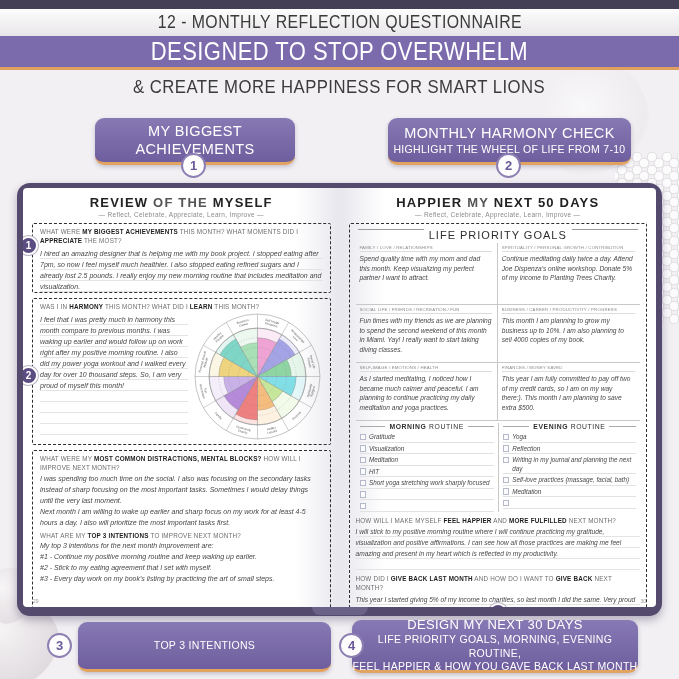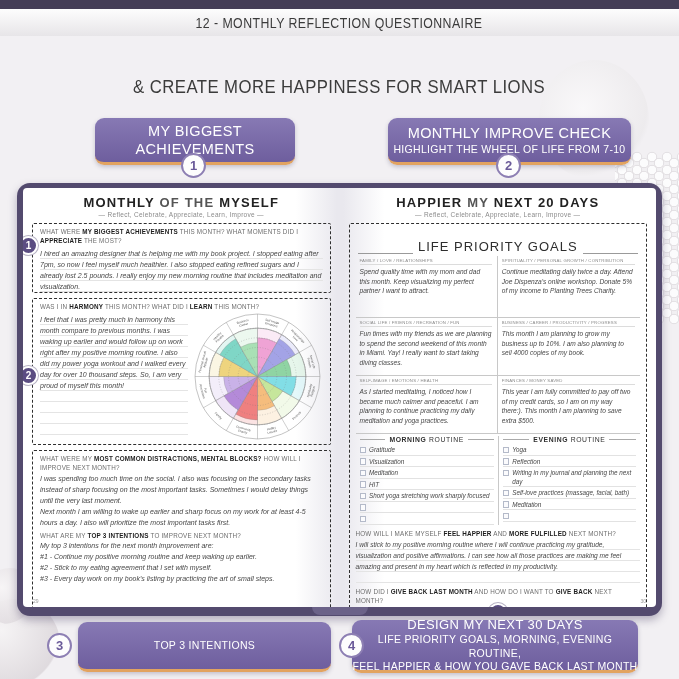--- a/index.html
+++ b/index.html
@@ -4,21 +4,21 @@
 <style>
   html,body{margin:0;padding:0;background:#e9e7ea;}
   *{box-sizing:border-box;}
   #stage{position:relative;width:679px;height:679px;background:#f2f0f3;overflow:hidden;
          font-family:"Liberation Sans",sans-serif;}
   .cx{display:inline-block;transform:scaleX(.88);transform-origin:center;white-space:nowrap;}
 
   
   .topstrip{position:absolute;left:0;top:0;width:679px;height:9px;background:#453e57;}
   .ban1{position:absolute;left:0;top:9px;width:679px;height:27px;display:flex;align-items:center;justify-content:center;
-        background:linear-gradient(#fdfdfd,#e7e5e8);color:#3b3b3b;font-size:14px;letter-spacing:.5px;}
+        background:linear-gradient(#fdfdfd,#e7e5e8);color:#3b3b3b;font-size:18px;letter-spacing:.5px;}
   .ban2{position:absolute;left:0;top:36px;width:679px;height:34px;display:flex;align-items:center;justify-content:center;
         background:#7b6aac;border-bottom:3px solid #dfa05f;color:#fff;font-size:25px;letter-spacing:.5px;}
   .ban3{position:absolute;left:0;top:73px;width:679px;height:28px;display:flex;align-items:center;justify-content:center;
         color:#3b3b3b;font-size:19px;letter-spacing:.5px;}
 
   
   .honeycomb{position:absolute;right:-8px;top:150px;width:72px;height:170px;opacity:.8;
      background-image:radial-gradient(circle 5px at 7px 7px,#fff 4px,#ddd9dd 4.6px,transparent 5.6px);
      background-size:15px 13px;}
   .honeycomb2{position:absolute;right:-8px;top:156px;width:72px;height:170px;opacity:.8;
@@ -61,21 +61,21 @@
         background-image:repeating-linear-gradient(to bottom,transparent 0,transparent 10.3px,#e4e4e4 10.3px,#e4e4e4 11px);}
   .hand.noline{background-image:none;}
 
   .pagenum{position:absolute;bottom:3px;font-size:5px;color:#9a9a9a;}
 
   .marker{position:absolute;width:19px;height:19px;border-radius:50%;background:#5b4d82;color:#fff;
           font-size:10px;font-weight:bold;display:flex;align-items:center;justify-content:center;
           border:2px solid #fff;box-shadow:0 0 0 1px #b7b3c4;z-index:6;}
 
   
-  .lpg-head{display:flex;align-items:flex-end;gap:5px;font-size:13px;letter-spacing:1px;color:#2e2e2e;margin:11px 2px 0 2px;}
+  .lpg-head{display:flex;align-items:flex-start;gap:5px;font-size:11px;letter-spacing:1px;color:#2e2e2e;margin:1px 2px 0 2px;}
   .lpg-head::before,.lpg-head::after{content:"";flex:1;border-top:1px solid #9a9a9a;}
   .goalgrid{display:grid;grid-template-columns:1fr 1fr;margin-top:2px;}
   .gcell{padding:2px 5px 2px 4px;border-bottom:1px solid #c8c8c8;}
   .gcell.colL{border-right:1px solid #c8c8c8;}
   .glabel{font-size:4.3px;color:#8a8a8a;letter-spacing:.2px;border-bottom:1px solid #dcdcdc;padding-bottom:1px;margin-bottom:2px;}
   .gtext{font-style:italic;font-size:6.6px;color:#474747;line-height:9.5px;}
   .routines{display:grid;grid-template-columns:1fr 1fr;margin-top:2px;}
   .rcol{padding:0 4px;}
   .rcol.sep{border-left:1px solid #c8c8c8;}
   .rhead{display:flex;align-items:center;gap:4px;font-size:6.8px;letter-spacing:.6px;color:#2e2e2e;margin-bottom:1px;}
@@ -93,39 +93,42 @@
   <div class="blob"></div>
   <div class="honeycomb"></div>
   <div class="honeycomb2"></div>
   <div class="bokeh1"></div>
   <div class="bokeh2"></div>
 
   <div class="topstrip"></div>
   <div class="ban1">
       <span class="cx">12 - MONTHLY REFLECTION QUESTIONNAIRE</span>
     </div>
+  <div class="ban2">
+      <span class="cx">DESIGNED TO STOP OVERWHELM</span>
+    </div>
   <div class="ban3">
       <span class="cx">&amp; CREATE MORE HAPPINESS FOR SMART LIONS</span>
     </div>
 
   <div class="badge" style="left:95px;top:118px;width:200px;height:47px;">
     <div class="t1">MY BIGGEST ACHIEVEMENTS</div>
     <div class="numcirc" style="left:86px;bottom:-16px;">1</div>
   </div>
   <div class="badge" style="left:388px;top:118px;width:243px;height:47px;">
-    <div class="t1">MONTHLY IMPROVE CHECK</div>
+    <div class="t1">MONTHLY HARMONY CHECK</div>
     <div class="t2">HIGHLIGHT THE WHEEL OF LIFE FROM 7-10</div>
     <div class="numcirc" style="left:108px;bottom:-16px;">2</div>
   </div>
 
   <div class="book">
 
     <div class="page left">
       <div class="pg-title">
-        <span class="b">MONTHLY</span><span class="l"> OF THE </span><span class="b">MYSELF</span>
+        <span class="b">REVIEW</span><span class="l"> OF THE </span><span class="b">MYSELF</span>
       </div>
       <div class="pg-sub">— Reflect, Celebrate, Appreciate, Learn, Improve —</div>
 
       <div class="marker" style="left:-4px;top:48px;">1</div>
       <div class="marker" style="left:-4px;top:178px;">2</div>
 
       <div class="dash" style="margin:5px 9px 0 9px;padding:4px 7px;height:70px;">
         <div class="qline">
           <span>WHAT WERE </span><span class="qb">MY BIGGEST ACHIEVEMENTS</span><span> THIS MONTH? WHAT MOMENTS DID I </span><span class="qb">APPRECIATE</span><span> THE MOST?</span>
         </div>
@@ -212,21 +215,21 @@
         <div class="hand noline">#2 - Stick to my eating agreement that I set with myself.</div>
         <div class="hand noline">#3 - Every day work on my book's listing by practicing the art of small steps.</div>
 
       </div>
 
       <div class="pagenum" style="left:10px;">29</div>
     </div>
 
     <div class="page right">
       <div class="pg-title">
-        <span class="b">HAPPIER </span><span class="l">MY</span><span class="b"> NEXT 20 DAYS</span>
+        <span class="b">HAPPIER </span><span class="l">MY</span><span class="b"> NEXT 50 DAYS</span>
       </div>
       <div class="pg-sub">— Reflect, Celebrate, Appreciate, Learn, Improve —</div>
 
       <div class="dash" style="margin:5px 9px 0 9px;padding:4px 6px;height:388px;">
 
         <div class="lpg-head">
             <span>LIFE PRIORITY GOALS</span>
           </div>
 
         <div class="goalgrid">

